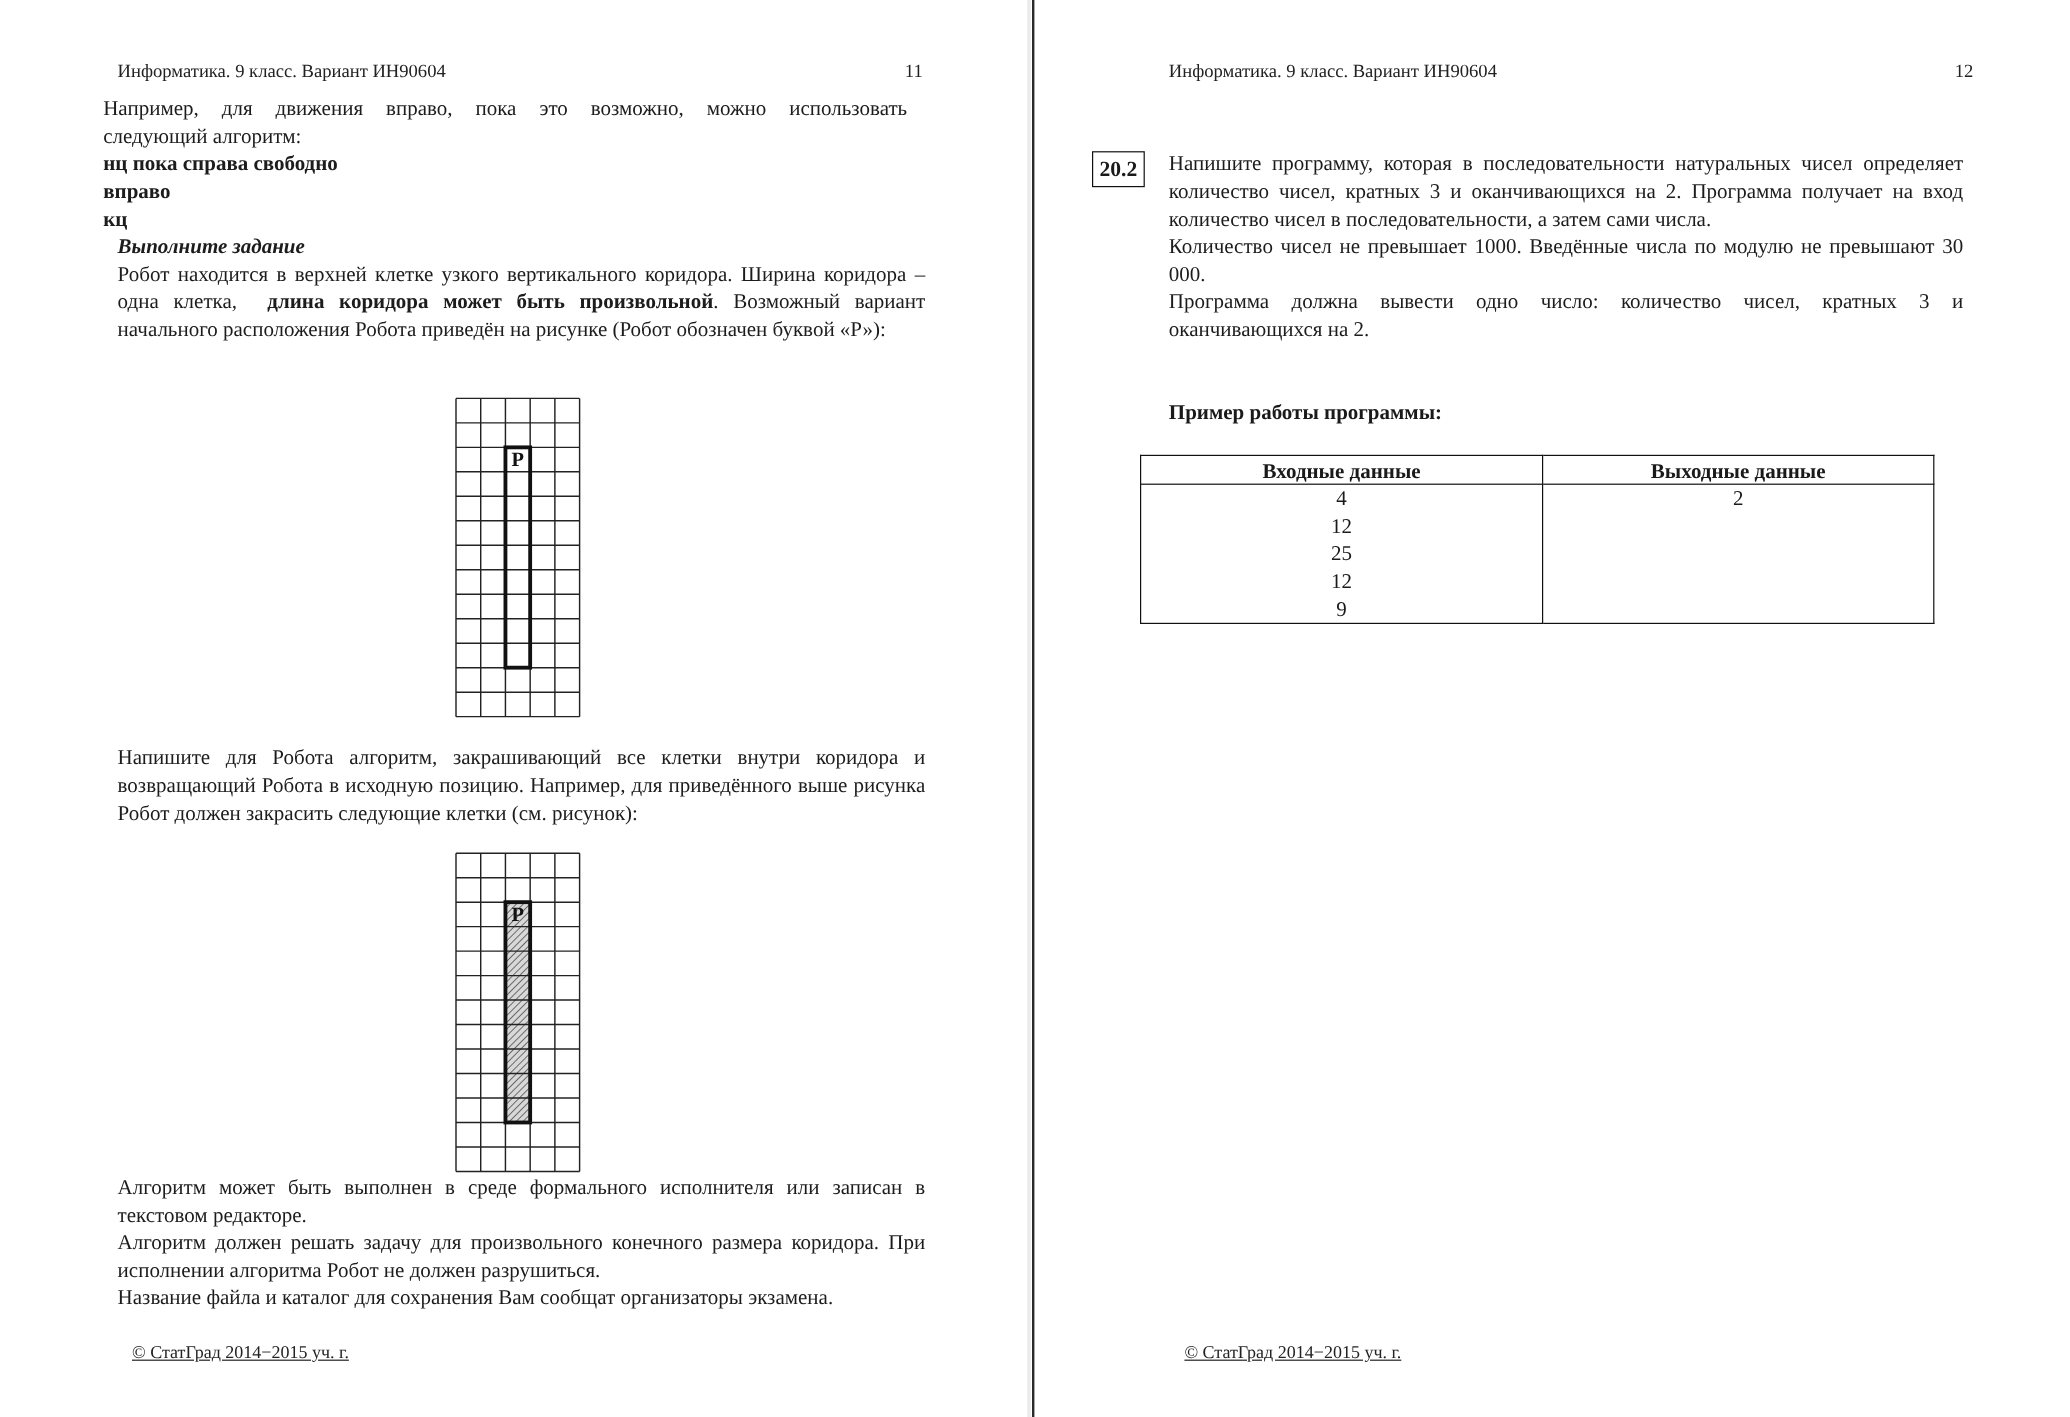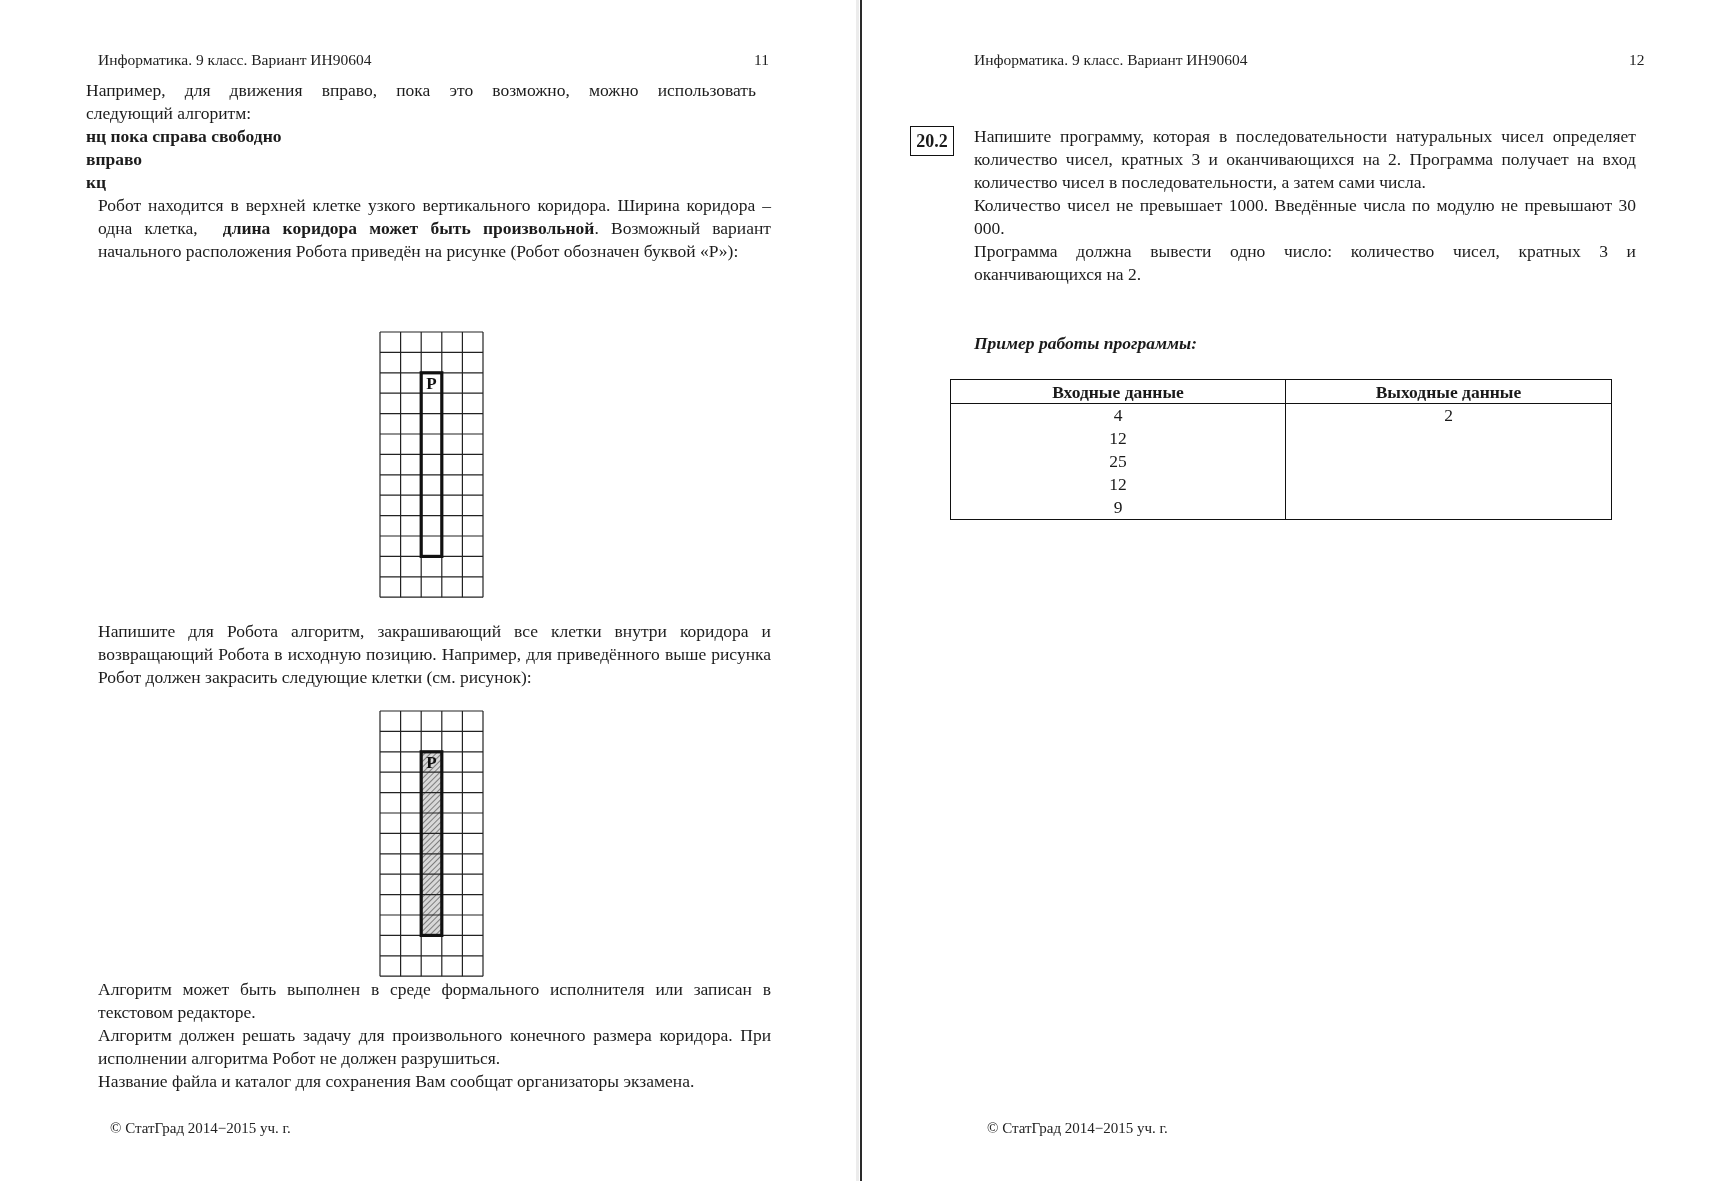--- a/index.html
+++ b/index.html
@@ -14,26 +14,26 @@
     .running-head { position: absolute; top: 51px; font-size: 15.5px; color: #222; }
     .page-num { position: absolute; top: 51px; font-size: 15.5px; color: #222; }
 
     .text { position: absolute; font-size: 17.5px; line-height: 23px; text-align: justify; color: #1c1c1c; }
     .text p { margin: 0; }
     .bold { font-weight: bold; margin-left: 13px; }
     .italic-bold { font-weight: bold; font-style: italic; }
     .just-last { text-align-last: justify; }
 
     .grid { position: absolute; }
-    .footer { position: absolute; top: 1120px; font-size: 15px; color: #222; }
+    .footer { position: absolute; top: 1120px; font-size: 15px; color: #222; text-decoration: underline; }
 
     .task-box { position: absolute; left: 48px; top: 126px; width: 42px; height: 28px;
       border: 1.6px solid #111; font-weight: bold; font-size: 18px; line-height: 28px; text-align: center; }
 
-    .example-title { position: absolute; left: 112px; top: 333px; font-weight: bold; font-size: 17.5px; font-style: italic; }
+    .example-title { position: absolute; left: 112px; top: 333px; font-weight: bold; font-size: 17.5px; }
 
     table.io { position: absolute; left: 88px; top: 379px; width: 662px; border-collapse: collapse;
       font-size: 17.5px; }
     table.io th { font-weight: bold; border: 1.3px solid #111; height: 23px; padding: 0; line-height: 22px; }
     table.io td { border-left: 1.3px solid #111; border-right: 1.3px solid #111; text-align: center; vertical-align: top;
       padding: 0; line-height: 23px; }
     table.io tbody tr:last-child td { border-bottom: 1.3px solid #111; }
     .io-col-in { width: 334px; }
     .cell-line { display: block; }
   </style>
@@ -49,20 +49,21 @@
 
   <div class="text" style="left:86px; top:79px; width:670px;">
     <p class="just-last">Например, для движения вправо, пока это возможно, можно использовать</p>
     <p>следующий алгоритм:</p>
     <p class="bold">нц пока справа свободно</p>
     <p class="bold">вправо</p>
     <p class="bold">кц</p>
   </div>
 
   <div class="text" style="left:98px; top:194px; width:673px;">
+    <p class="italic-bold">Выполните задание</p>
     <p><span>Робот находится в верхней клетке узкого вертикального коридора. Ширина коридора – одна клетка, </span><span class="bold">длина коридора может быть произвольной</span><span>. Возможный вариант начального расположения Робота приведён на рисунке (Робот обозначен буквой «Р»):</span></p>
   </div>
 
   <svg class="grid" id="grid1" style="left:378px; top:330px;" width="107" height="269.2">
       <line x1="2" y1="2" x2="2" y2="267.2" stroke="#222" stroke-width="1.2"></line>
       <line x1="22.6" y1="2" x2="22.6" y2="267.2" stroke="#222" stroke-width="1.2"></line>
       <line x1="43.2" y1="2" x2="43.2" y2="267.2" stroke="#222" stroke-width="1.2"></line>
       <line x1="63.800000000000004" y1="2" x2="63.800000000000004" y2="267.2" stroke="#222" stroke-width="1.2"></line>
       <line x1="84.4" y1="2" x2="84.4" y2="267.2" stroke="#222" stroke-width="1.2"></line>
       <line x1="105" y1="2" x2="105" y2="267.2" stroke="#222" stroke-width="1.2"></line>

